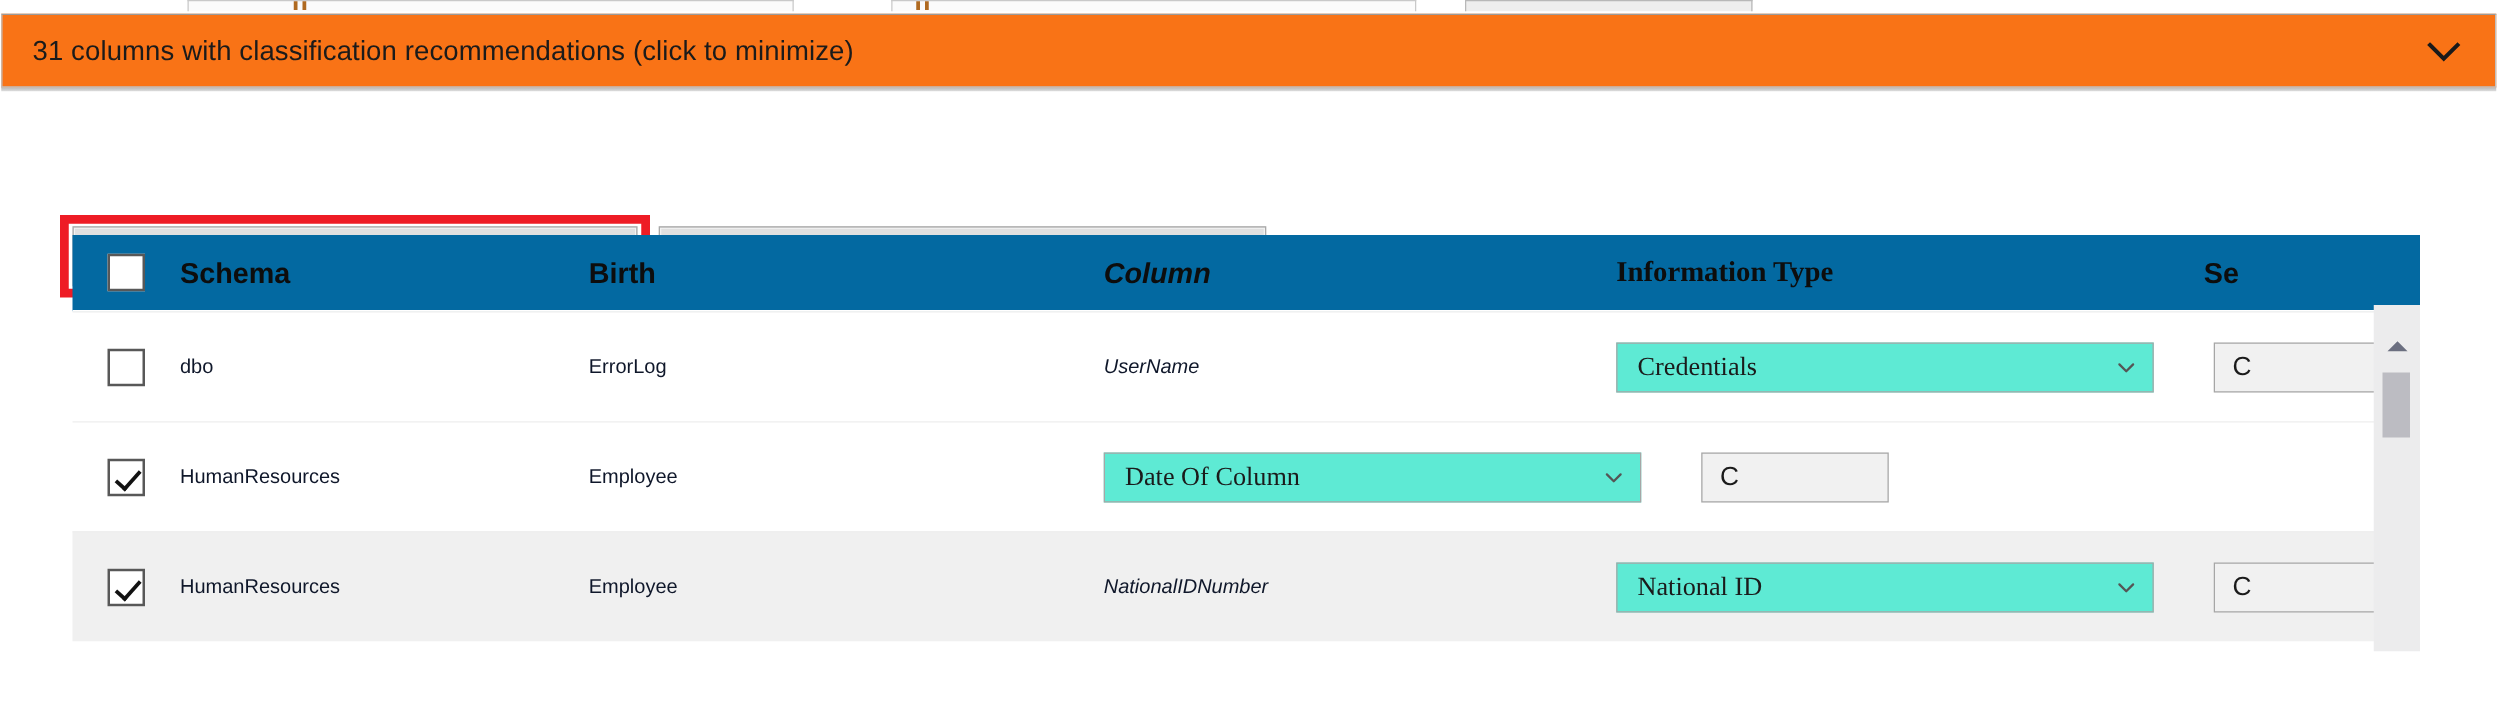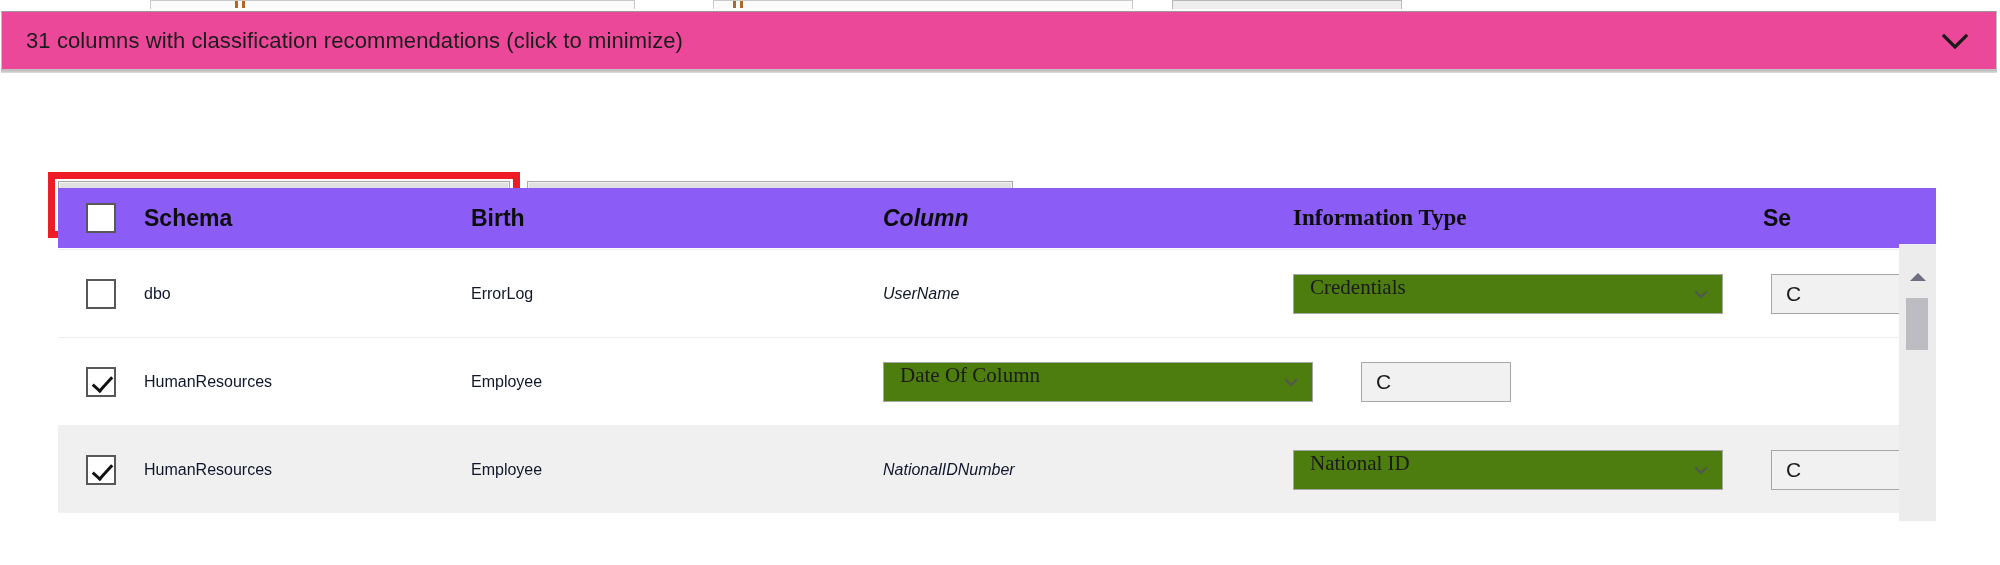--- a/index.html
+++ b/index.html
@@ -43,21 +43,21 @@
   }
   .top-chrome .tick.warm { background: #b06a20; }
 
   
   .banner {
     position: absolute;
     left: 1px;
     top: 11px;
     width: 1996px;
     height: 59px;
-    background: #ec4899;
+    background: #f97316;
     border: 1px solid #c0c0c0;
     border-top-color: #9a9a9a;
     display: flex;
     align-items: center;
     cursor: pointer;
   }
   .banner-text {
     font-size: 22px;
     color: #1b1b1b;
     margin-left: 24px;
@@ -125,21 +125,21 @@
   .grid {
     position: absolute;
     left: 58px;
     top: 188px;
     width: 1878px;
   }
   .grid-head {
     display: flex;
     align-items: center;
     height: 61px;
-    background: #8b5cf6;
+    background: #0369a1;
     border-bottom: 1px solid #ffffff;
   }
   .grid-row {
     display: flex;
     align-items: center;
     height: 88px;
     background: #ffffff;
     border-top: 1px solid #eeeeee;
   }
   .grid-row.alt { background: #f0f0f0; }
@@ -183,24 +183,24 @@
     width: 8px; height: 17px;
     border: solid #111111;
     border-width: 0 3px 3px 0;
     transform: rotate(42deg);
   }
 
   
   .dd {
     width: 430px;
     height: 40px;
-    background: #4d7c0f;
+    background: #5eead4;
     border: 1px solid #a6a6a6;
     display: flex;
-    align-items: flex-start;
+    align-items: center;
     position: relative;
     cursor: pointer;
   }
   .dd-label {
     font-size: 21px;
     color: #1b1b1b;
     margin-left: 16px;
     white-space: nowrap;
   }
   .dd-arrow {

